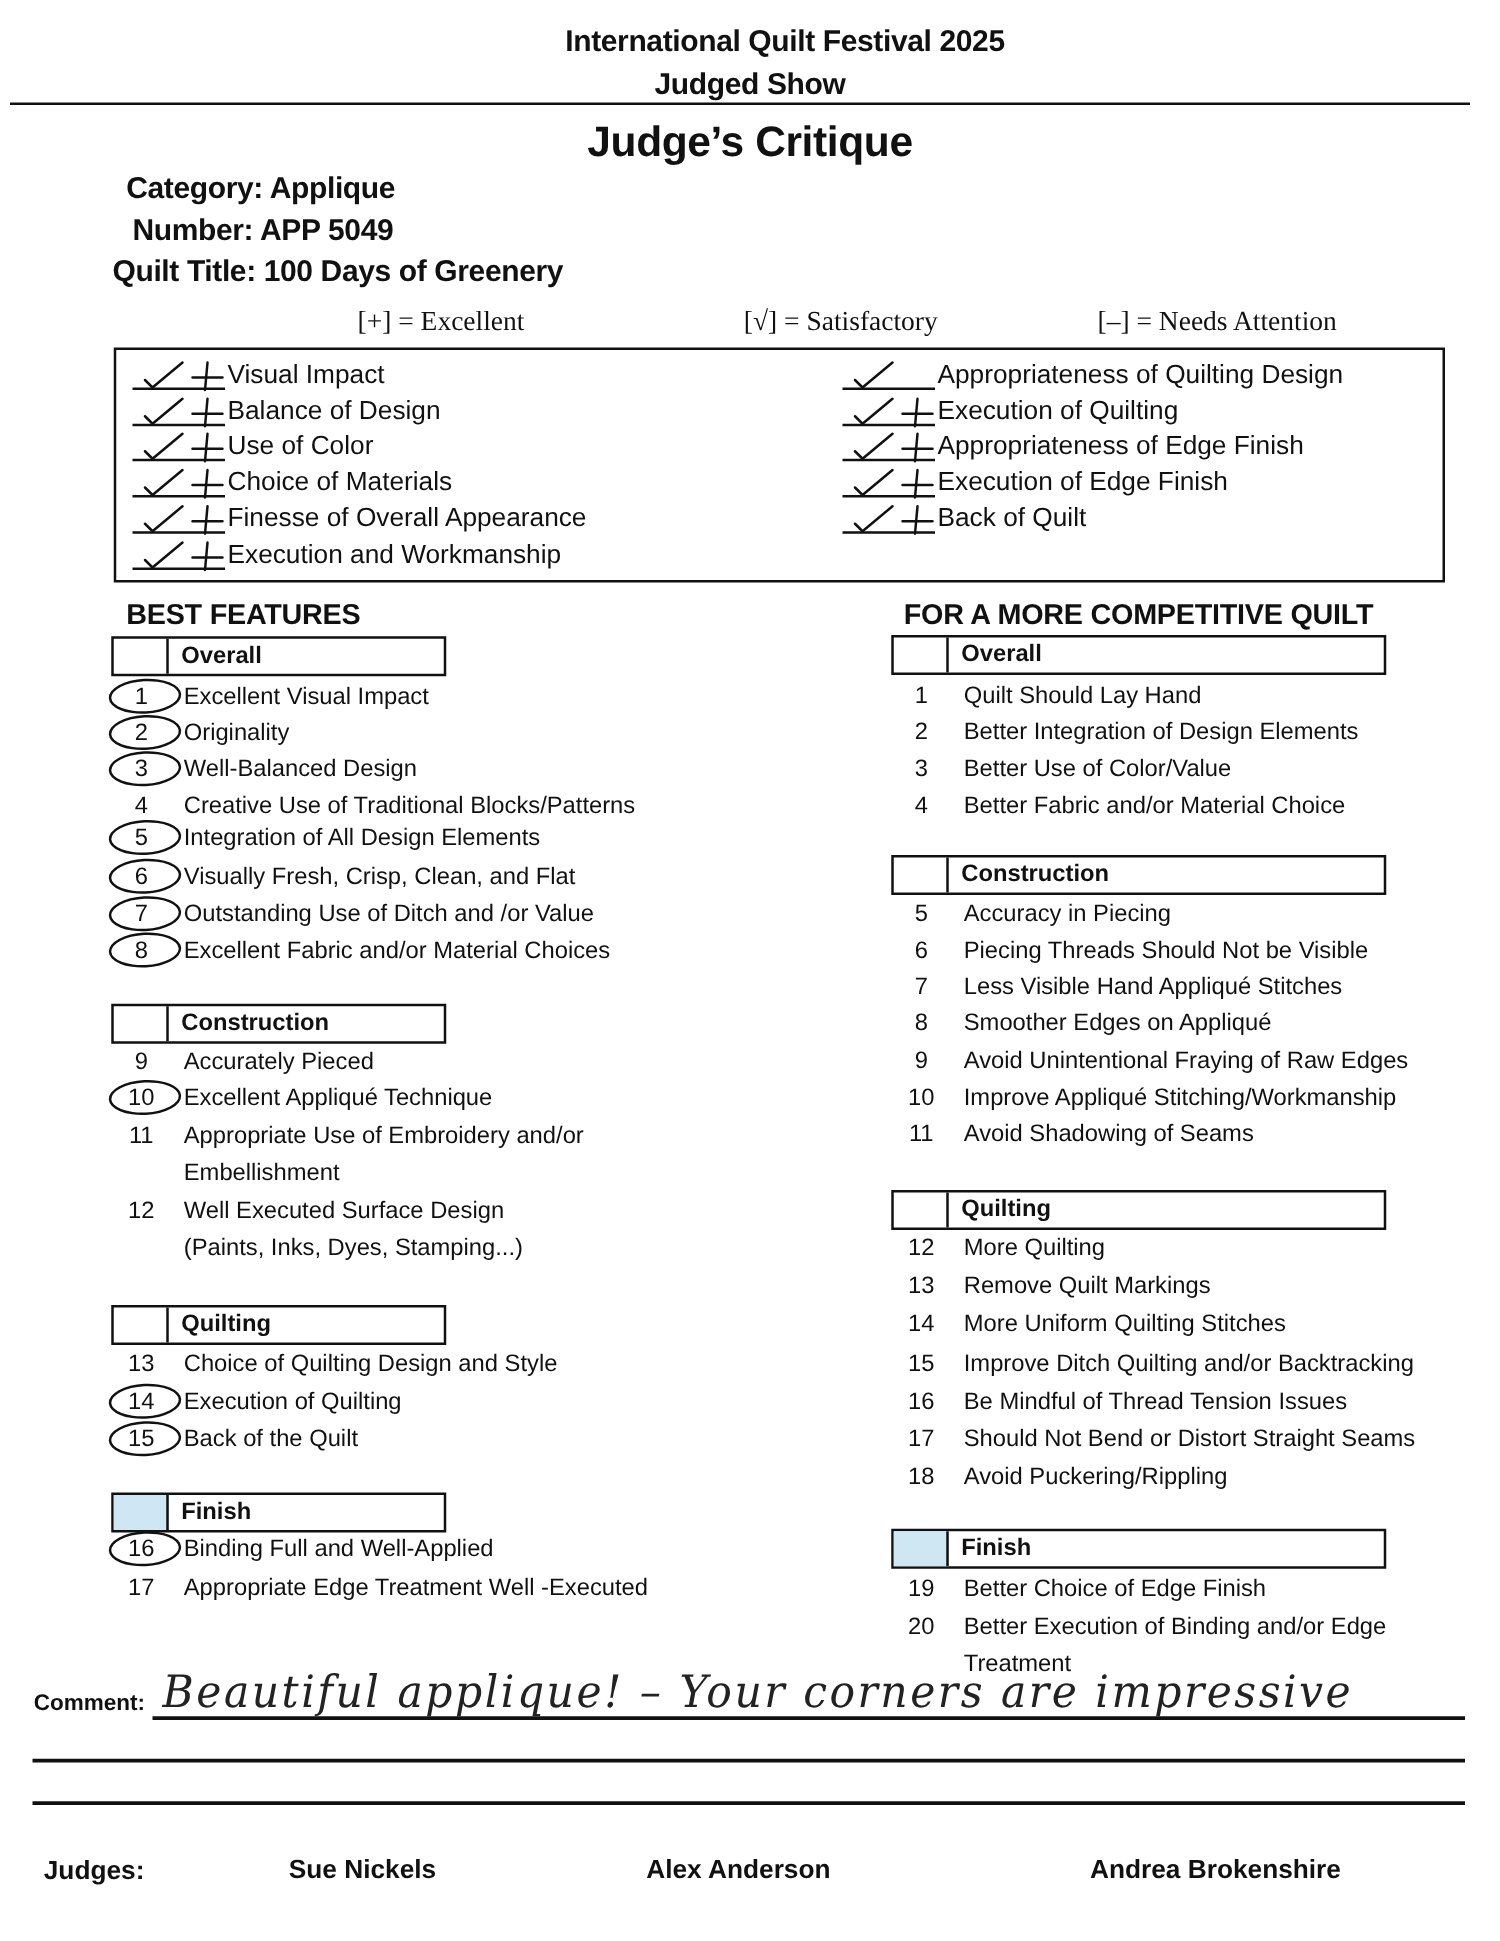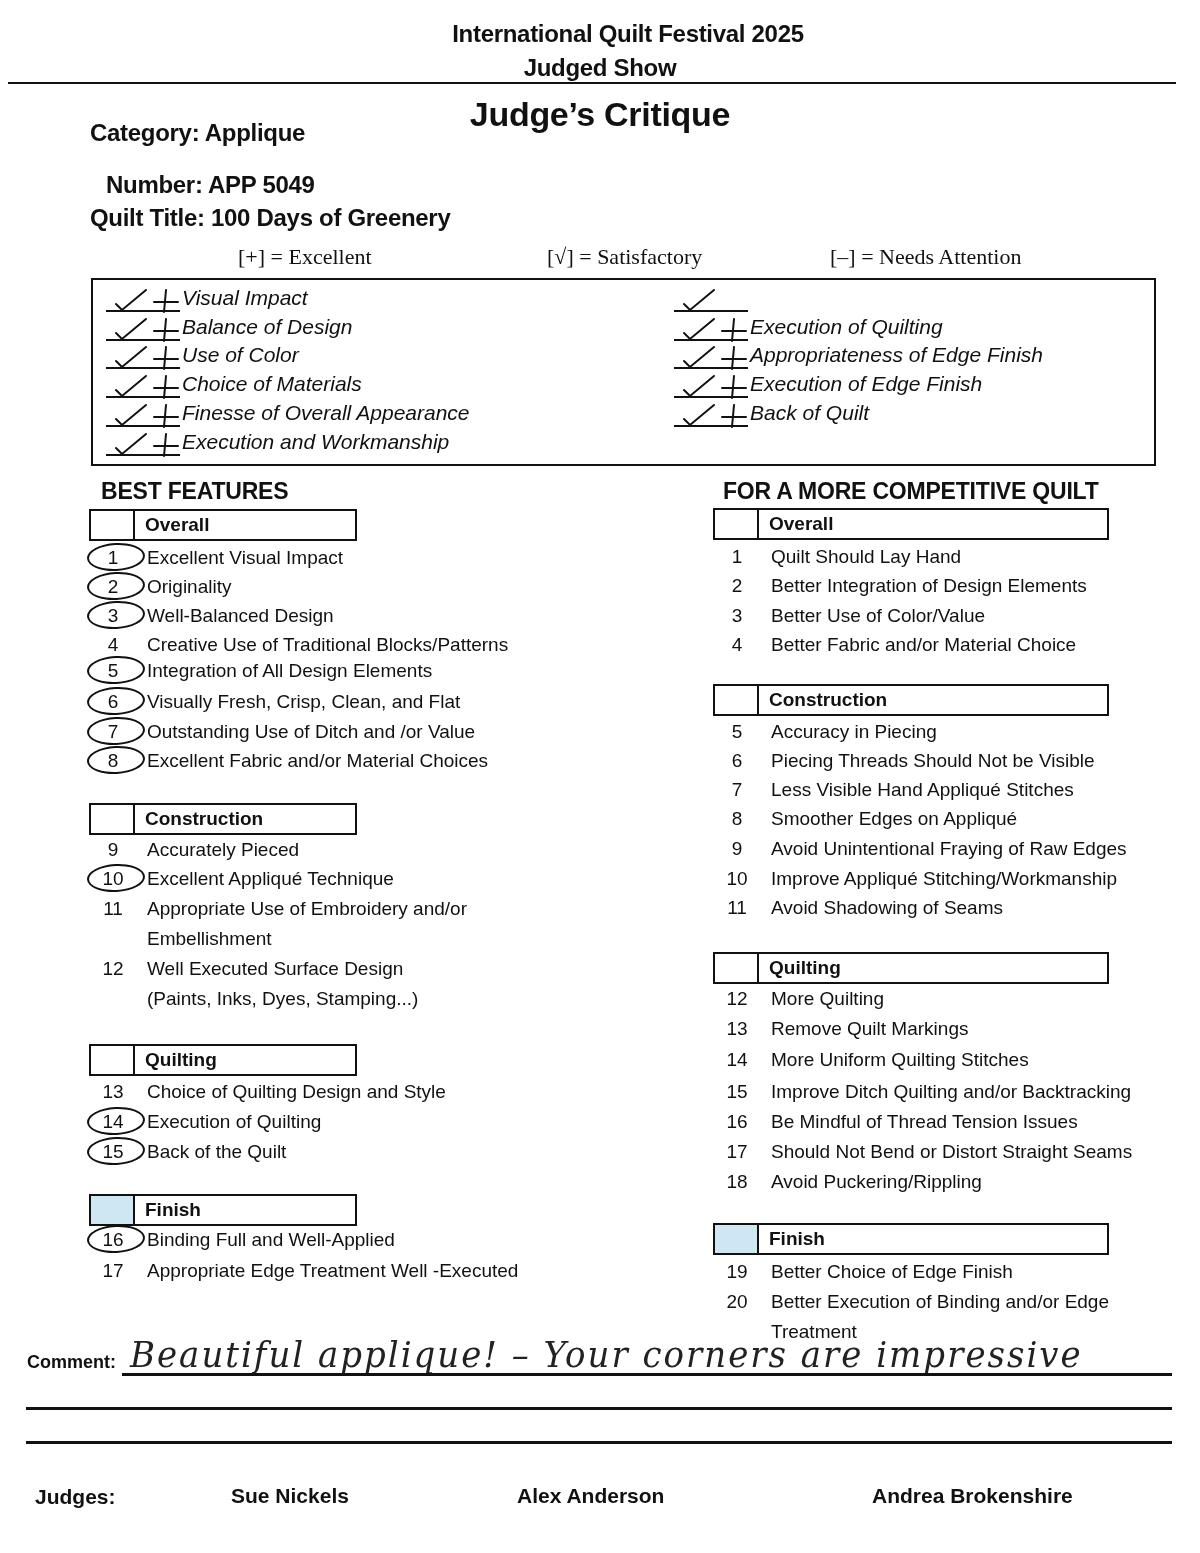--- a/index.html
+++ b/index.html
@@ -1,23 +1,23 @@
 <!DOCTYPE html>
 <html><head>
 <meta charset="utf-8">
 <style>
   html, body { margin: 0; padding: 0; background: #ffffff; }
   body { width: 1200px; height: 1553px; position: relative; overflow: hidden; color: #111; font-family: "Liberation Sans", sans-serif; }
   .abs { position: absolute; }
   .hdr-title { left: 0; width: 1200px; text-align: center; font-weight: bold; font-size: 24px; letter-spacing: -0.3px; }
   .rule { position: absolute; background: #111; }
   .meta { left: 90px; font-weight: bold; font-size: 24px; letter-spacing: -0.3px; }
-  .legend { font-family: "Liberation Serif", serif; font-size: 22px; }
+  .legend { font-family: "Liberation Serif", serif; font-size: 22px; margin-left: 48px; }
   .ratings-box { position: absolute; left: 91px; top: 278px; width: 1065px; height: 188px; border: 2px solid #111; box-sizing: border-box; }
-  .rating-row { position: absolute; height: 28px; display: flex; align-items: flex-start; font-style: italic; }
+  .rating-row { position: absolute; height: 28px; display: flex; align-items: center; }
   .mark { width: 74px; height: 28px; position: relative; flex: 0 0 auto; }
   .mark .line { position: absolute; left: 0; right: 0; bottom: 2px; height: 2px; background: #111; }
   .mark svg { position: absolute; left: 0; top: -6px; overflow: visible; }
   .rating-label { font-size: 21px; margin-left: 2px; white-space: nowrap; }
   .sec-heading { font-weight: bold; font-size: 23px; letter-spacing: -0.2px; }
   .cat-box { position: absolute; height: 32px; border: 2px solid #111; box-sizing: border-box; display: flex; }
   .cat-box .sq { width: 44px; border-right: 2px solid #111; height: 100%; box-sizing: border-box; }
   .cat-box .sq.blue { background: #cfe6f3; }
   .cat-box .nm { font-weight: bold; font-size: 19px; padding-left: 10px; line-height: 28px; }
   .item { position: absolute; font-size: 19px; white-space: nowrap; height: 26px; line-height: 26px; }
@@ -30,21 +30,21 @@
   .judge { top: 1484px; font-weight: bold; font-size: 21px; }
 </style>
 </head>
 <body>
 
 <div class="abs hdr-title" style="top:20px;padding-left:28px;">International Quilt Festival 2025</div>
 <div class="abs hdr-title" style="top:54px;">Judged Show</div>
 <div class="rule" style="left:8px; top:82px; width:1168px; height:2px;"></div>
 <div class="abs hdr-title" style="top:95px; font-size:34px;">Judge’s Critique</div>
 
-<div class="abs meta" style="top:119px;">Category: Applique</div>
+<div class="abs meta" style="top:137px;margin-left:11px;">Category: Applique</div>
 <div class="abs meta" style="top:171px;margin-left:16px;">Number: APP 5049</div>
 <div class="abs meta" style="top:204px;">Quilt Title: 100 Days of Greenery</div>
 
 <div class="abs legend" style="left:238px; top:244px;">[+] = Excellent</div>
 <div class="abs legend" style="left:547px; top:244px;">[√] = Satisfactory</div>
 <div class="abs legend" style="left:830px; top:244px;">[–] = Needs Attention</div>
 
 <div class="ratings-box"></div>
 <div id="ratings-left">
     <div class="rating-row" style="left: 106px; top: 286px;">
@@ -109,20 +109,21 @@
     </div>
   </div>
 <div id="ratings-right">
     <div class="rating-row" style="left: 674px; top: 286px;">
       <div class="mark">
         <div class="line"></div>
         <svg width="74" height="34">
           <path d="M10 24 L16 30 L40 10" stroke="#111" stroke-width="2" fill="none" stroke-linecap="round"></path>
         </svg>
       </div>
+      <span class="rating-label">Appropriateness of Quilting Design</span>
     </div>
     <div class="rating-row" style="left: 674px; top: 314.7px;">
       <div class="mark">
         <div class="line"></div>
         <svg width="74" height="34">
           <path d="M10 24 L16 30 L40 10" stroke="#111" stroke-width="2" fill="none" stroke-linecap="round"></path>
           <path d="M48 22 L72 22 M60 10 L58 32" stroke="#111" stroke-width="2" fill="none" stroke-linecap="round"></path>
         </svg>
       </div>
       <span class="rating-label">Execution of Quilting</span>

